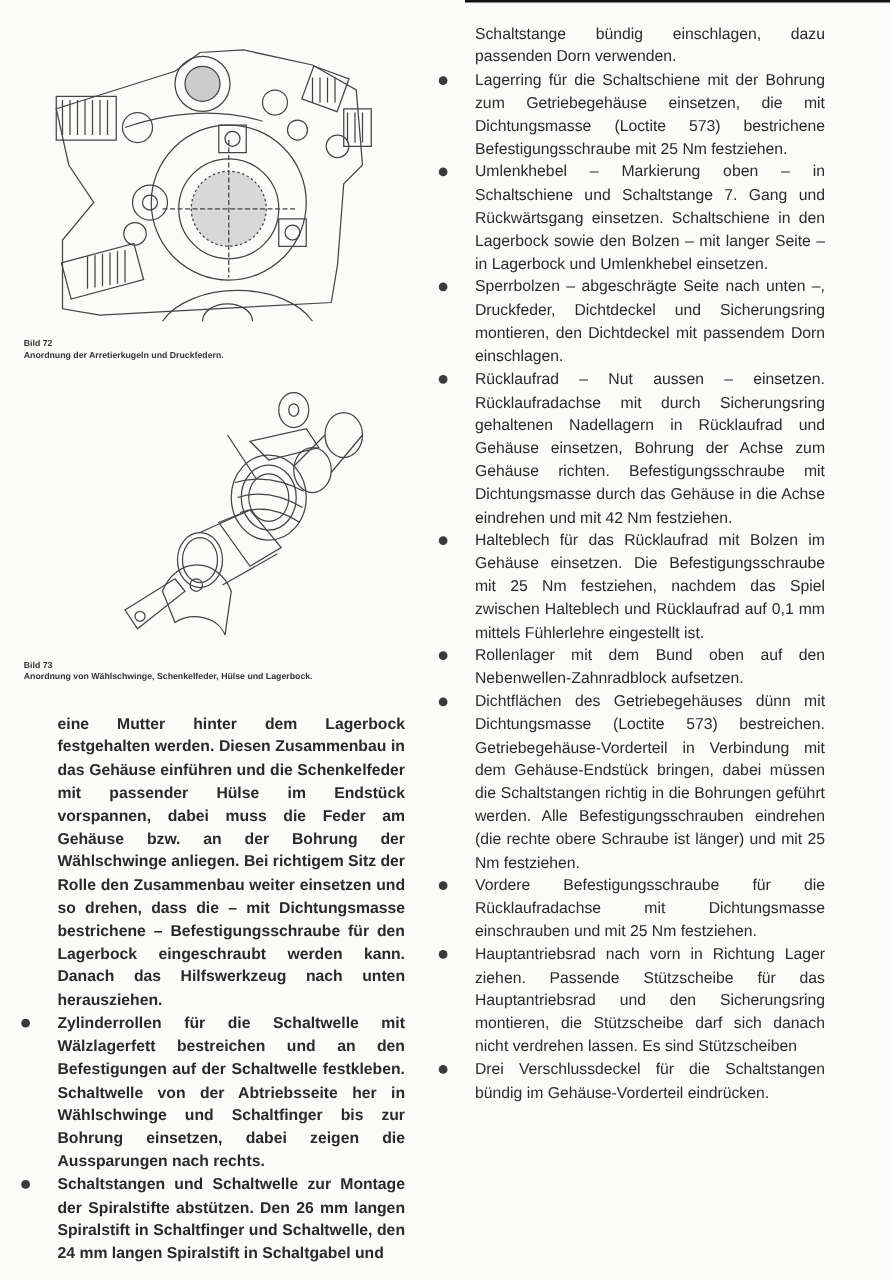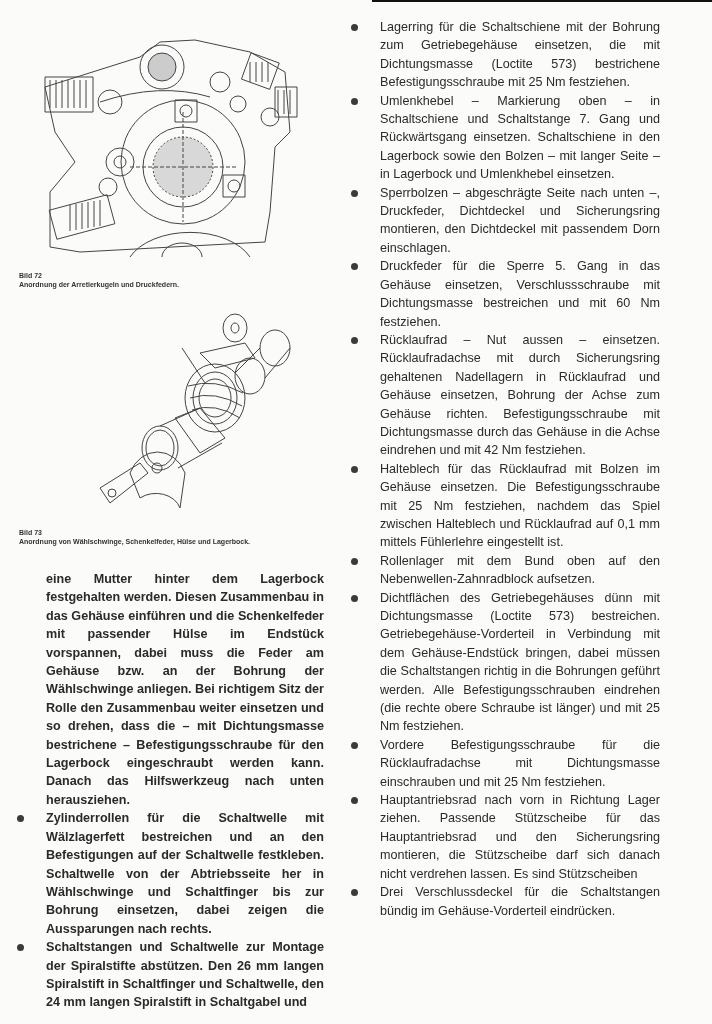--- a/index.html
+++ b/index.html
@@ -99,24 +99,24 @@
     <span class="dot"></span>
     <span>Zylinderrollen für die Schaltwelle mit Wälzlagerfett bestreichen und an den Befestigungen auf der Schaltwelle festkleben. Schaltwelle von der Abtriebsseite her in Wählschwinge und Schaltfinger bis zur Bohrung einsetzen, dabei zeigen die Aussparungen nach rechts.</span>
   </div>
   <div class="bullet">
     <span class="dot"></span>
     <span>Schaltstangen und Schaltwelle zur Montage der Spiralstifte abstützen. Den 26 mm langen Spiralstift in Schaltfinger und Schaltwelle, den 24 mm langen Spiralstift in Schaltgabel und</span>
   </div>
 </div>
 
 <div id="right-col" class="col">
+  <p>Schaltstange bündig einschlagen, dazu passenden Dorn verwenden.</p>
   <div class="bullet"><span class="dot"></span><span>Lagerring für die Schaltschiene mit der Bohrung zum Getriebegehäuse einsetzen, die mit Dichtungsmasse (Loctite 573) bestrichene Befestigungsschraube mit 25 Nm festziehen.</span></div>
   <div class="bullet"><span class="dot"></span><span>Umlenkhebel – Markierung oben – in Schaltschiene und Schaltstange 7. Gang und Rückwärtsgang einsetzen. Schaltschiene in den Lagerbock sowie den Bolzen – mit langer Seite – in Lagerbock und Umlenkhebel einsetzen.</span></div>
   <div class="bullet"><span class="dot"></span><span>Sperrbolzen – abgeschrägte Seite nach unten –, Druckfeder, Dichtdeckel und Sicherungsring montieren, den Dichtdeckel mit passendem Dorn einschlagen.</span></div>
-  <div class="bullet"><span class="dot"></span><span>Druckfeder für die Sperre 5. Gang in das Gehäuse einsetzen, Verschlussschraube mit Dichtungsmasse bestreichen und mit 60 Nm festziehen.</span></div>
   <div class="bullet"><span class="dot"></span><span>Rücklaufrad – Nut aussen – einsetzen. Rücklaufradachse mit durch Sicherungsring gehaltenen Nadellagern in Rücklaufrad und Gehäuse einsetzen, Bohrung der Achse zum Gehäuse richten. Befestigungsschraube mit Dichtungsmasse durch das Gehäuse in die Achse eindrehen und mit 42 Nm festziehen.</span></div>
   <div class="bullet"><span class="dot"></span><span>Halteblech für das Rücklaufrad mit Bolzen im Gehäuse einsetzen. Die Befestigungsschraube mit 25 Nm festziehen, nachdem das Spiel zwischen Halteblech und Rücklaufrad auf 0,1 mm mittels Fühlerlehre eingestellt ist.</span></div>
   <div class="bullet"><span class="dot"></span><span>Rollenlager mit dem Bund oben auf den Nebenwellen-Zahnradblock aufsetzen.</span></div>
   <div class="bullet"><span class="dot"></span><span>Dichtflächen des Getriebegehäuses dünn mit Dichtungsmasse (Loctite 573) bestreichen. Getriebegehäuse-Vorderteil in Verbindung mit dem Gehäuse-Endstück bringen, dabei müssen die Schaltstangen richtig in die Bohrungen geführt werden. Alle Befestigungsschrauben eindrehen (die rechte obere Schraube ist länger) und mit 25 Nm festziehen.</span></div>
   <div class="bullet"><span class="dot"></span><span>Vordere Befestigungsschraube für die Rücklaufradachse mit Dichtungsmasse einschrauben und mit 25 Nm festziehen.</span></div>
   <div class="bullet"><span class="dot"></span><span>Hauptantriebsrad nach vorn in Richtung Lager ziehen. Passende Stützscheibe für das Hauptantriebsrad und den Sicherungsring montieren, die Stützscheibe darf sich danach nicht verdrehen lassen. Es sind Stützscheiben</span></div>
   <div class="bullet"><span class="dot"></span><span>Drei Verschlussdeckel für die Schaltstangen bündig im Gehäuse-Vorderteil eindrücken.</span></div>
 </div>
 
 <div class="pagenum">77</div>

